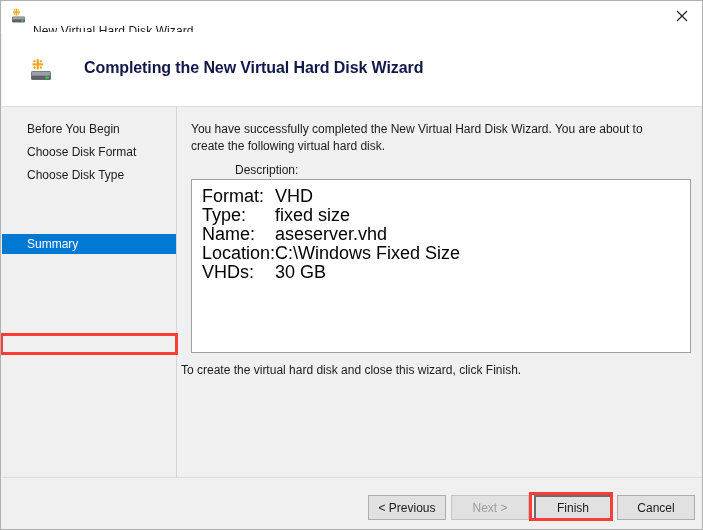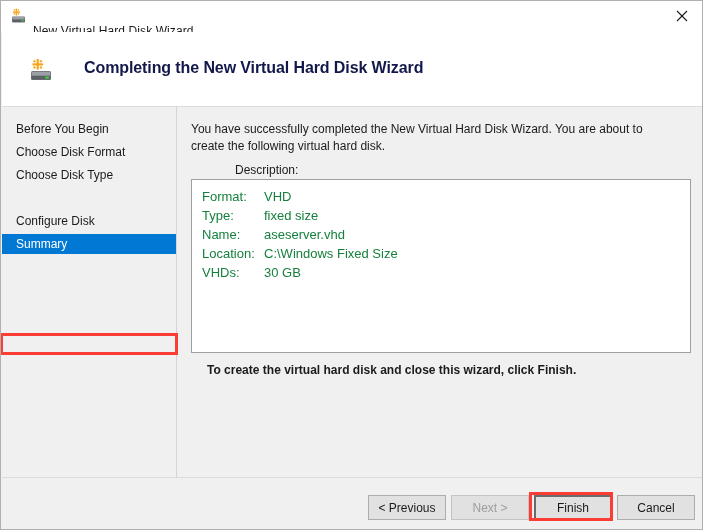--- a/index.html
+++ b/index.html
@@ -97,21 +97,21 @@
   }
   .side-item {
     position: absolute;
     left: 0;
     width: 174px;
     height: 20px;
     display: flex;
     align-items: center;
     font-size: 12px;
     color: #1b1b1b;
-    padding-left: 14px;
+    padding-left: 25px;
     box-sizing: border-box;
     white-space: nowrap;
     cursor: default;
   }
   .side-item.selected {
     background: #0078d4;
     color: #ffffff;
   }
 
   
@@ -161,36 +161,35 @@
     background: #ffffff;
     border: 1px solid #a0a0a0;
     box-sizing: border-box;
     overflow: hidden;
   }
   #desc-table {
     margin: 8px 0 0 10px;
     border-collapse: collapse;
   }
   #desc-table td {
-    font-size: 13px;
-    color: #15803d;
+    font-size: 18px;
+    color: #000000;
     padding: 0 0 2px 0;
     vertical-align: top;
     white-space: nowrap;
     line-height: 17px;
     margin-top: 40px;
   }
   #desc-table td.k { width: 62px; }
   #footer-note {
     position: absolute;
-    left: 30px; top: 256px;
-    font-size: 12px;
-    color: #1b1b1b;
-    white-space: nowrap;
-    font-weight: bold;
+    left: 4px; top: 256px;
+    font-size: 12px;
+    color: #1b1b1b;
+    white-space: nowrap;
   }
 
   
   #buttonbar {
     position: absolute;
     left: 1px; top: 476px;
     width: 700px;
     height: 53px;
     background: #f0f0f0;
     border-top: 1px solid #dcdcdc;
@@ -282,23 +281,20 @@
     <div id="sidebar">
       <div class="side-item" style="top:12px">
           <span>Before You Begin</span>
         </div>
       <div class="side-item" style="top:35px">
           <span>Choose Disk Format</span>
         </div>
       <div class="side-item" style="top:58px">
           <span>Choose Disk Type</span>
         </div>
-      <div class="side-item" style="top:104px">
-          <span>Configure Disk</span>
-        </div>
       <div class="side-item selected" style="top:127px">
           <span>Summary</span>
         </div>
     </div>
 
     <div id="main-pane">
       <div id="intro-text">You have successfully completed the New Virtual Hard Disk Wizard. You are about to create the following virtual hard disk.</div>
       <div id="desc-label">Description:</div>
 
       <div id="desc-box">

